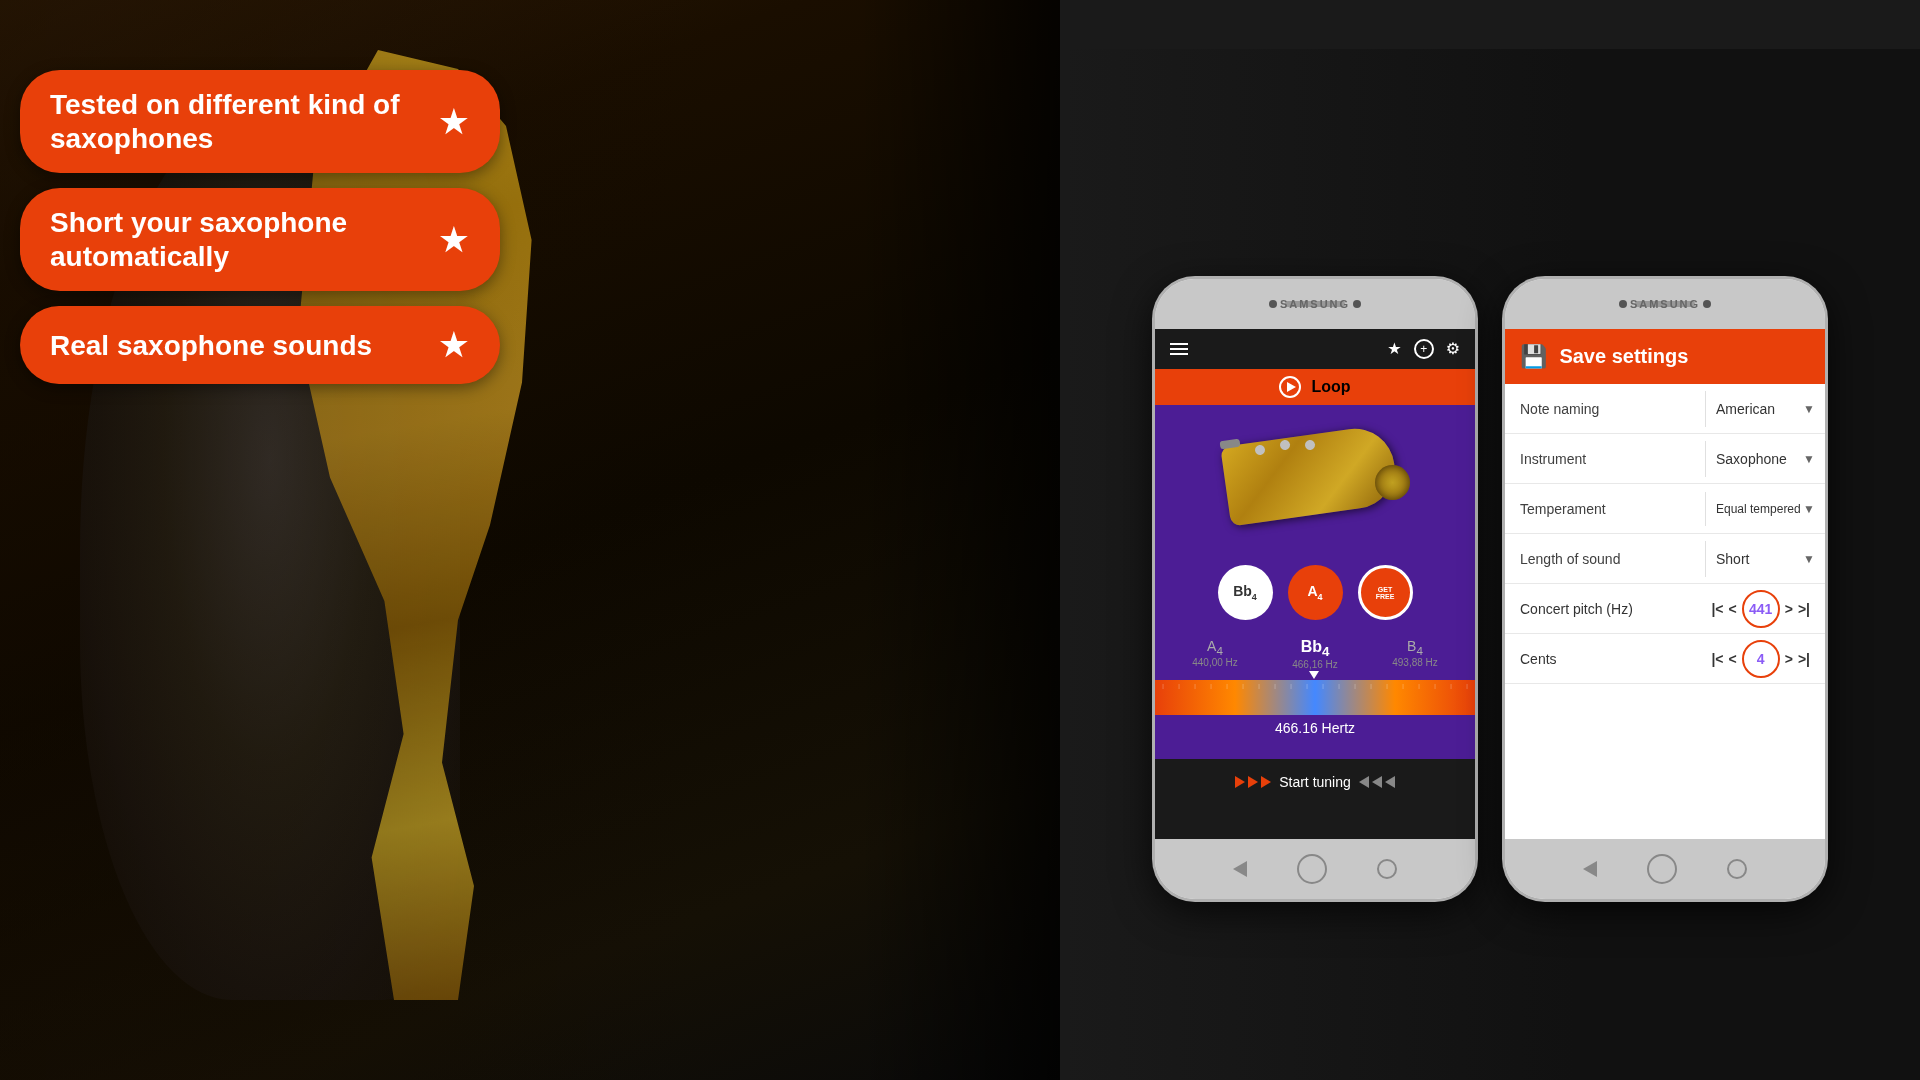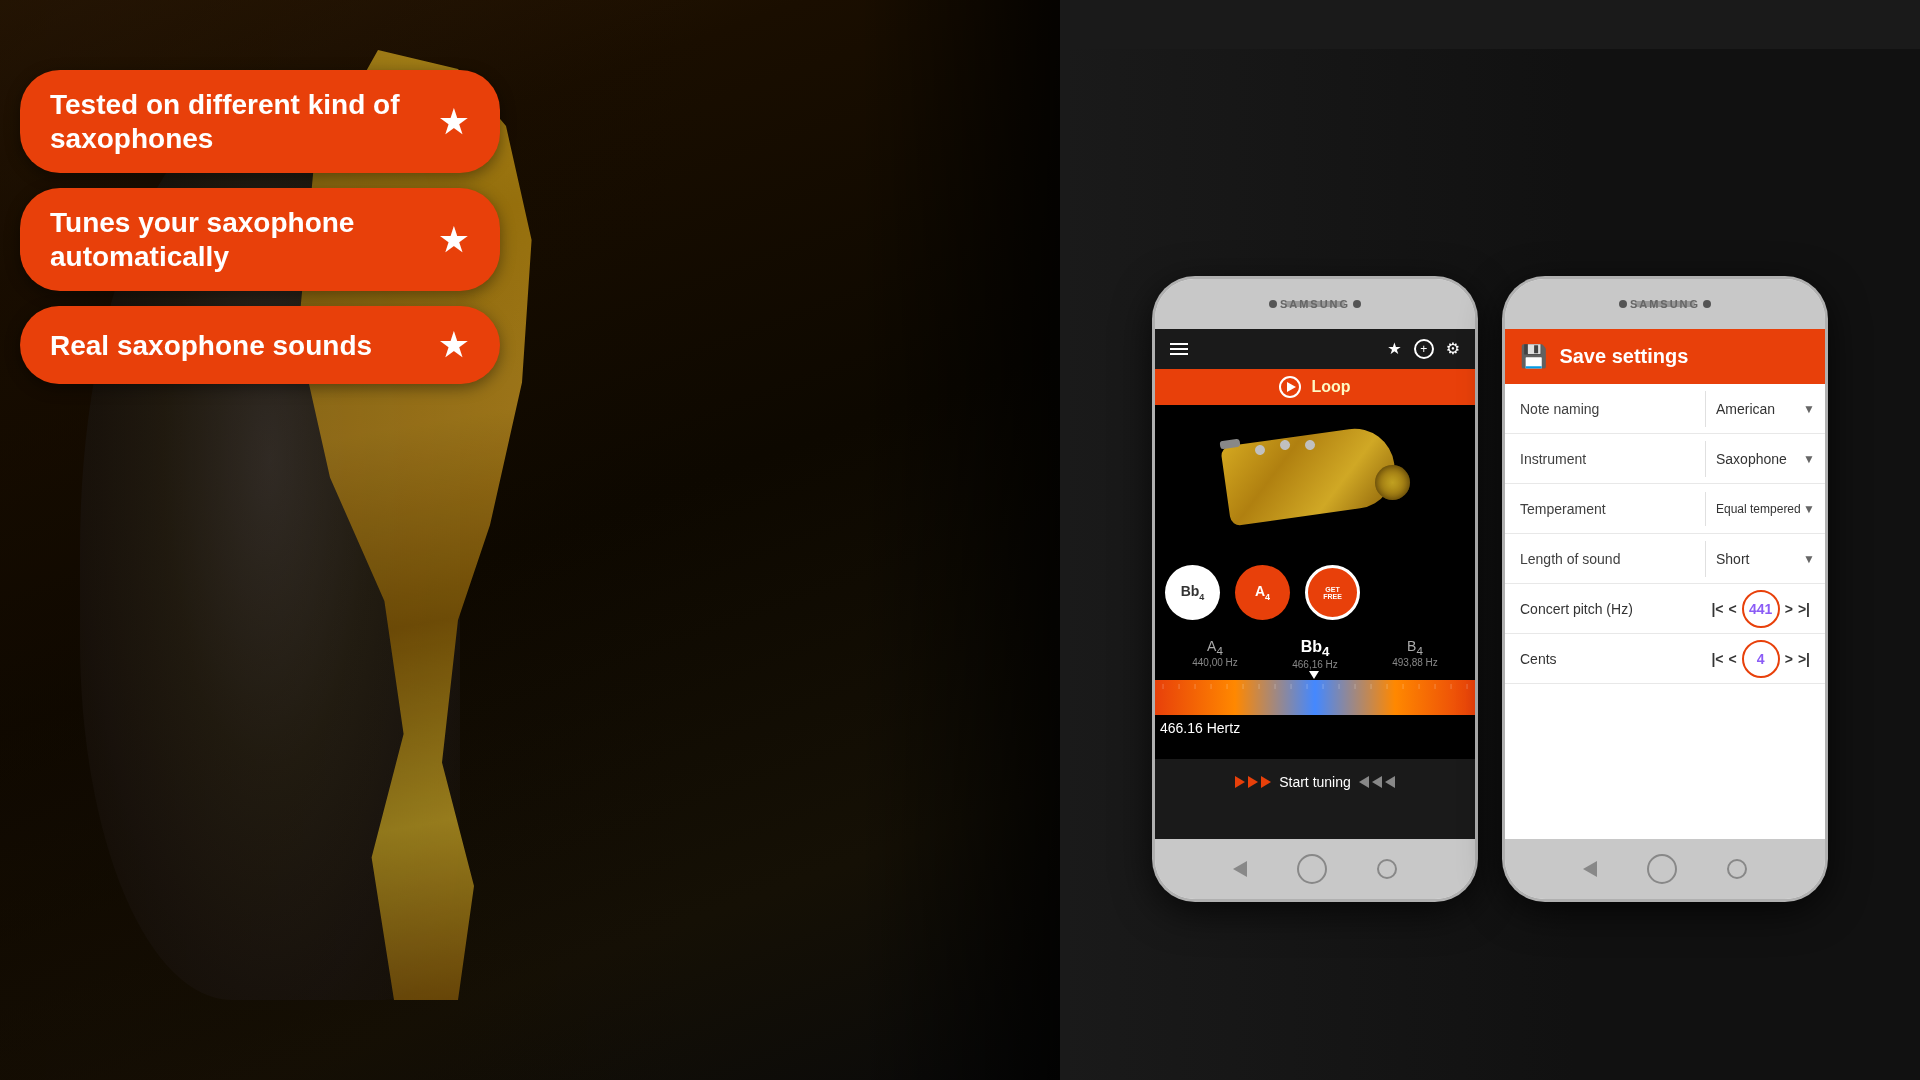--- a/index.html
+++ b/index.html
@@ -215,32 +215,32 @@
     .loop-play-triangle {
       width: 0;
       height: 0;
       border-top: 5px solid transparent;
       border-bottom: 5px solid transparent;
       border-left: 9px solid white;
       margin-left: 2px;
     }
 
     .loop-label {
-      color: #fef9c3;
+      color: #000000;
       font-size: 16px;
       font-weight: bold;
     }
 
     .tuner-main {
       flex: 1;
-      background: #000000;
+      background: #4c1d95;
       position: relative;
       display: flex;
       flex-direction: column;
-      align-items: flex-start;
+      align-items: center;
     }
 
     .sax-image-area {
       width: 100%;
       height: 150px;
       display: flex;
       align-items: center;
       justify-content: center;
       position: relative;
     }
@@ -547,21 +547,21 @@
 </div>
 
 <div class="features-panel">
 
   <div class="feature-badge">
     <span class="feature-text">Tested on different kind of saxophones</span>
     <span class="star-icon">★</span>
   </div>
 
   <div class="feature-badge">
-    <span class="feature-text">Tunes your saxophone automatically</span>
+    <span class="feature-text">Short your saxophone automatically</span>
     <span class="star-icon">★</span>
   </div>
 
   <div class="feature-badge">
     <span class="feature-text">Real saxophone sounds</span>
     <span class="star-icon">★</span>
   </div>
 
 </div>
 

